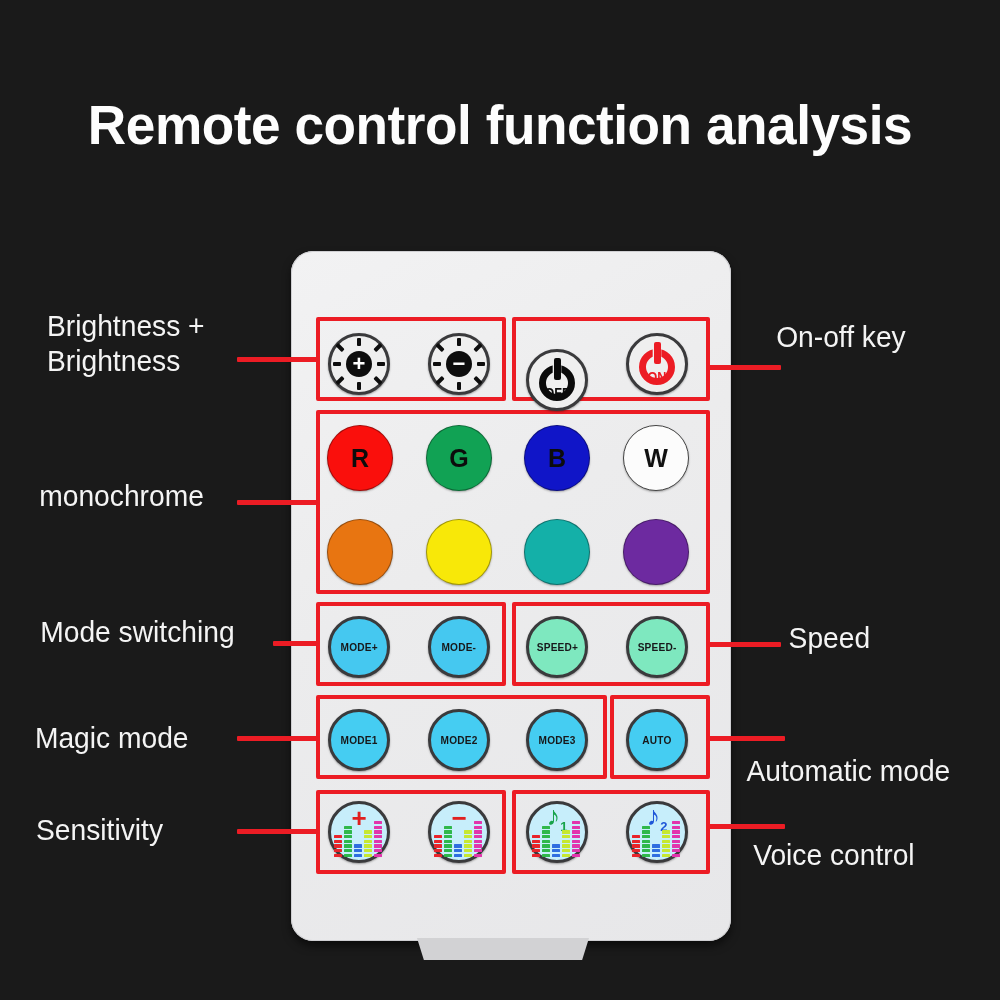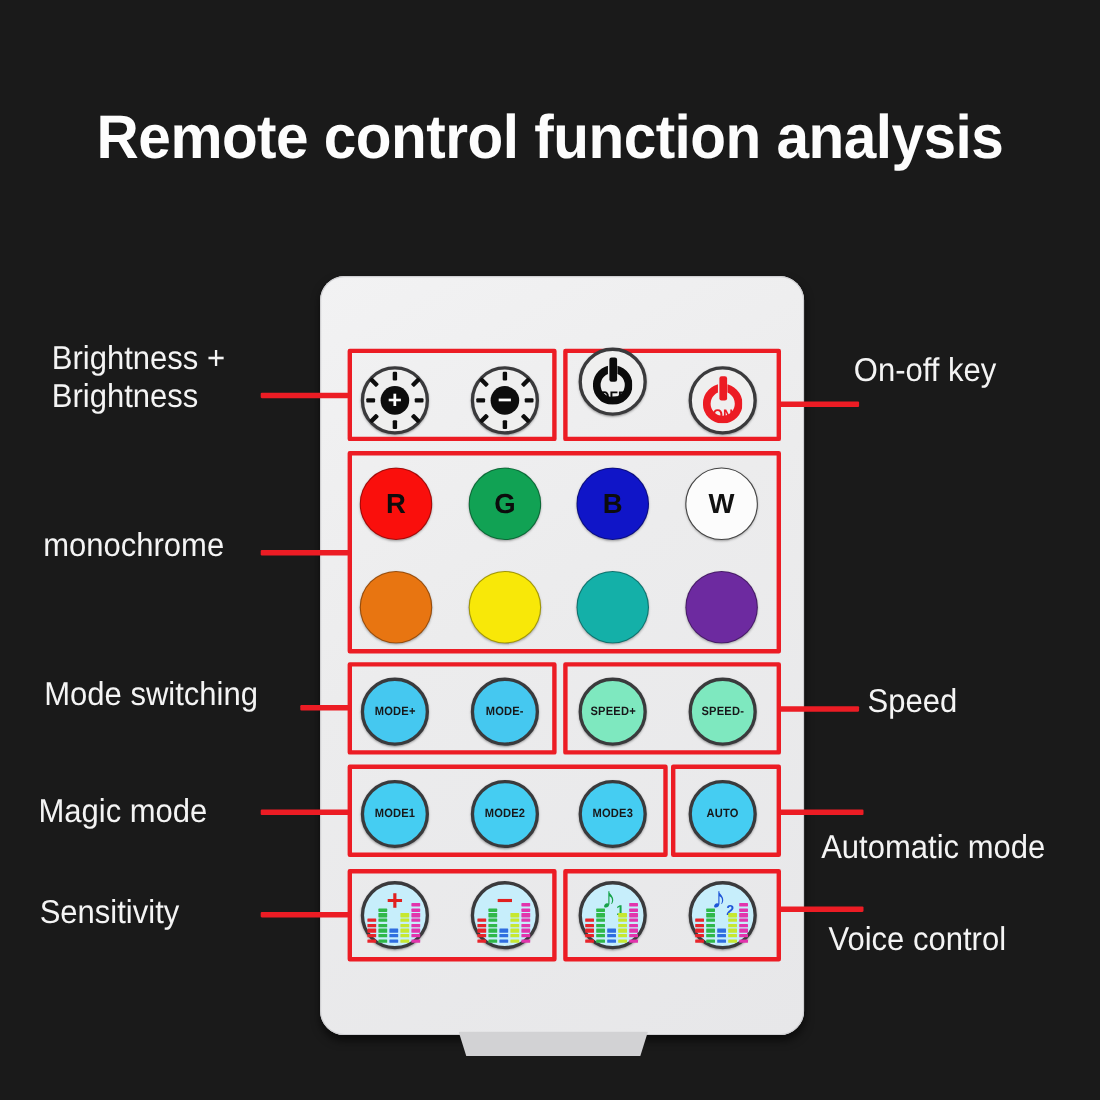--- a/index.html
+++ b/index.html
@@ -166,21 +166,21 @@
       <span class="ray" style="right:0;top:24px;width:8px;height:4px;"></span>
       <span class="ray" style="left:5px;top:5px;width:4px;height:9px;transform:rotate(-45deg);"></span>
       <span class="ray" style="right:5px;top:5px;width:4px;height:9px;transform:rotate(45deg);"></span>
       <span class="ray" style="left:5px;bottom:5px;width:4px;height:9px;transform:rotate(45deg);"></span>
       <span class="ray" style="right:5px;bottom:5px;width:4px;height:9px;transform:rotate(-45deg);"></span>
       <span class="core"></span>
       <span class="pm" style="left:13px;top:13px;">−</span>
     </span>
   </div>
 
-  <div class="btn ring" style="left:526px;top:316px;width:62px;height:62px;">
+  <div class="btn ring" style="left:526px;top:349px;width:62px;height:62px;">
     <span class="power off">
       <span class="arc"></span>
         <span class="bar"></span>
       <span class="ptxt">OFF</span>
     </span>
   </div>
 
   <div class="btn ring" style="left:626px;top:333px;width:62px;height:62px;">
     <span class="power on">
       <span class="arc"></span>

